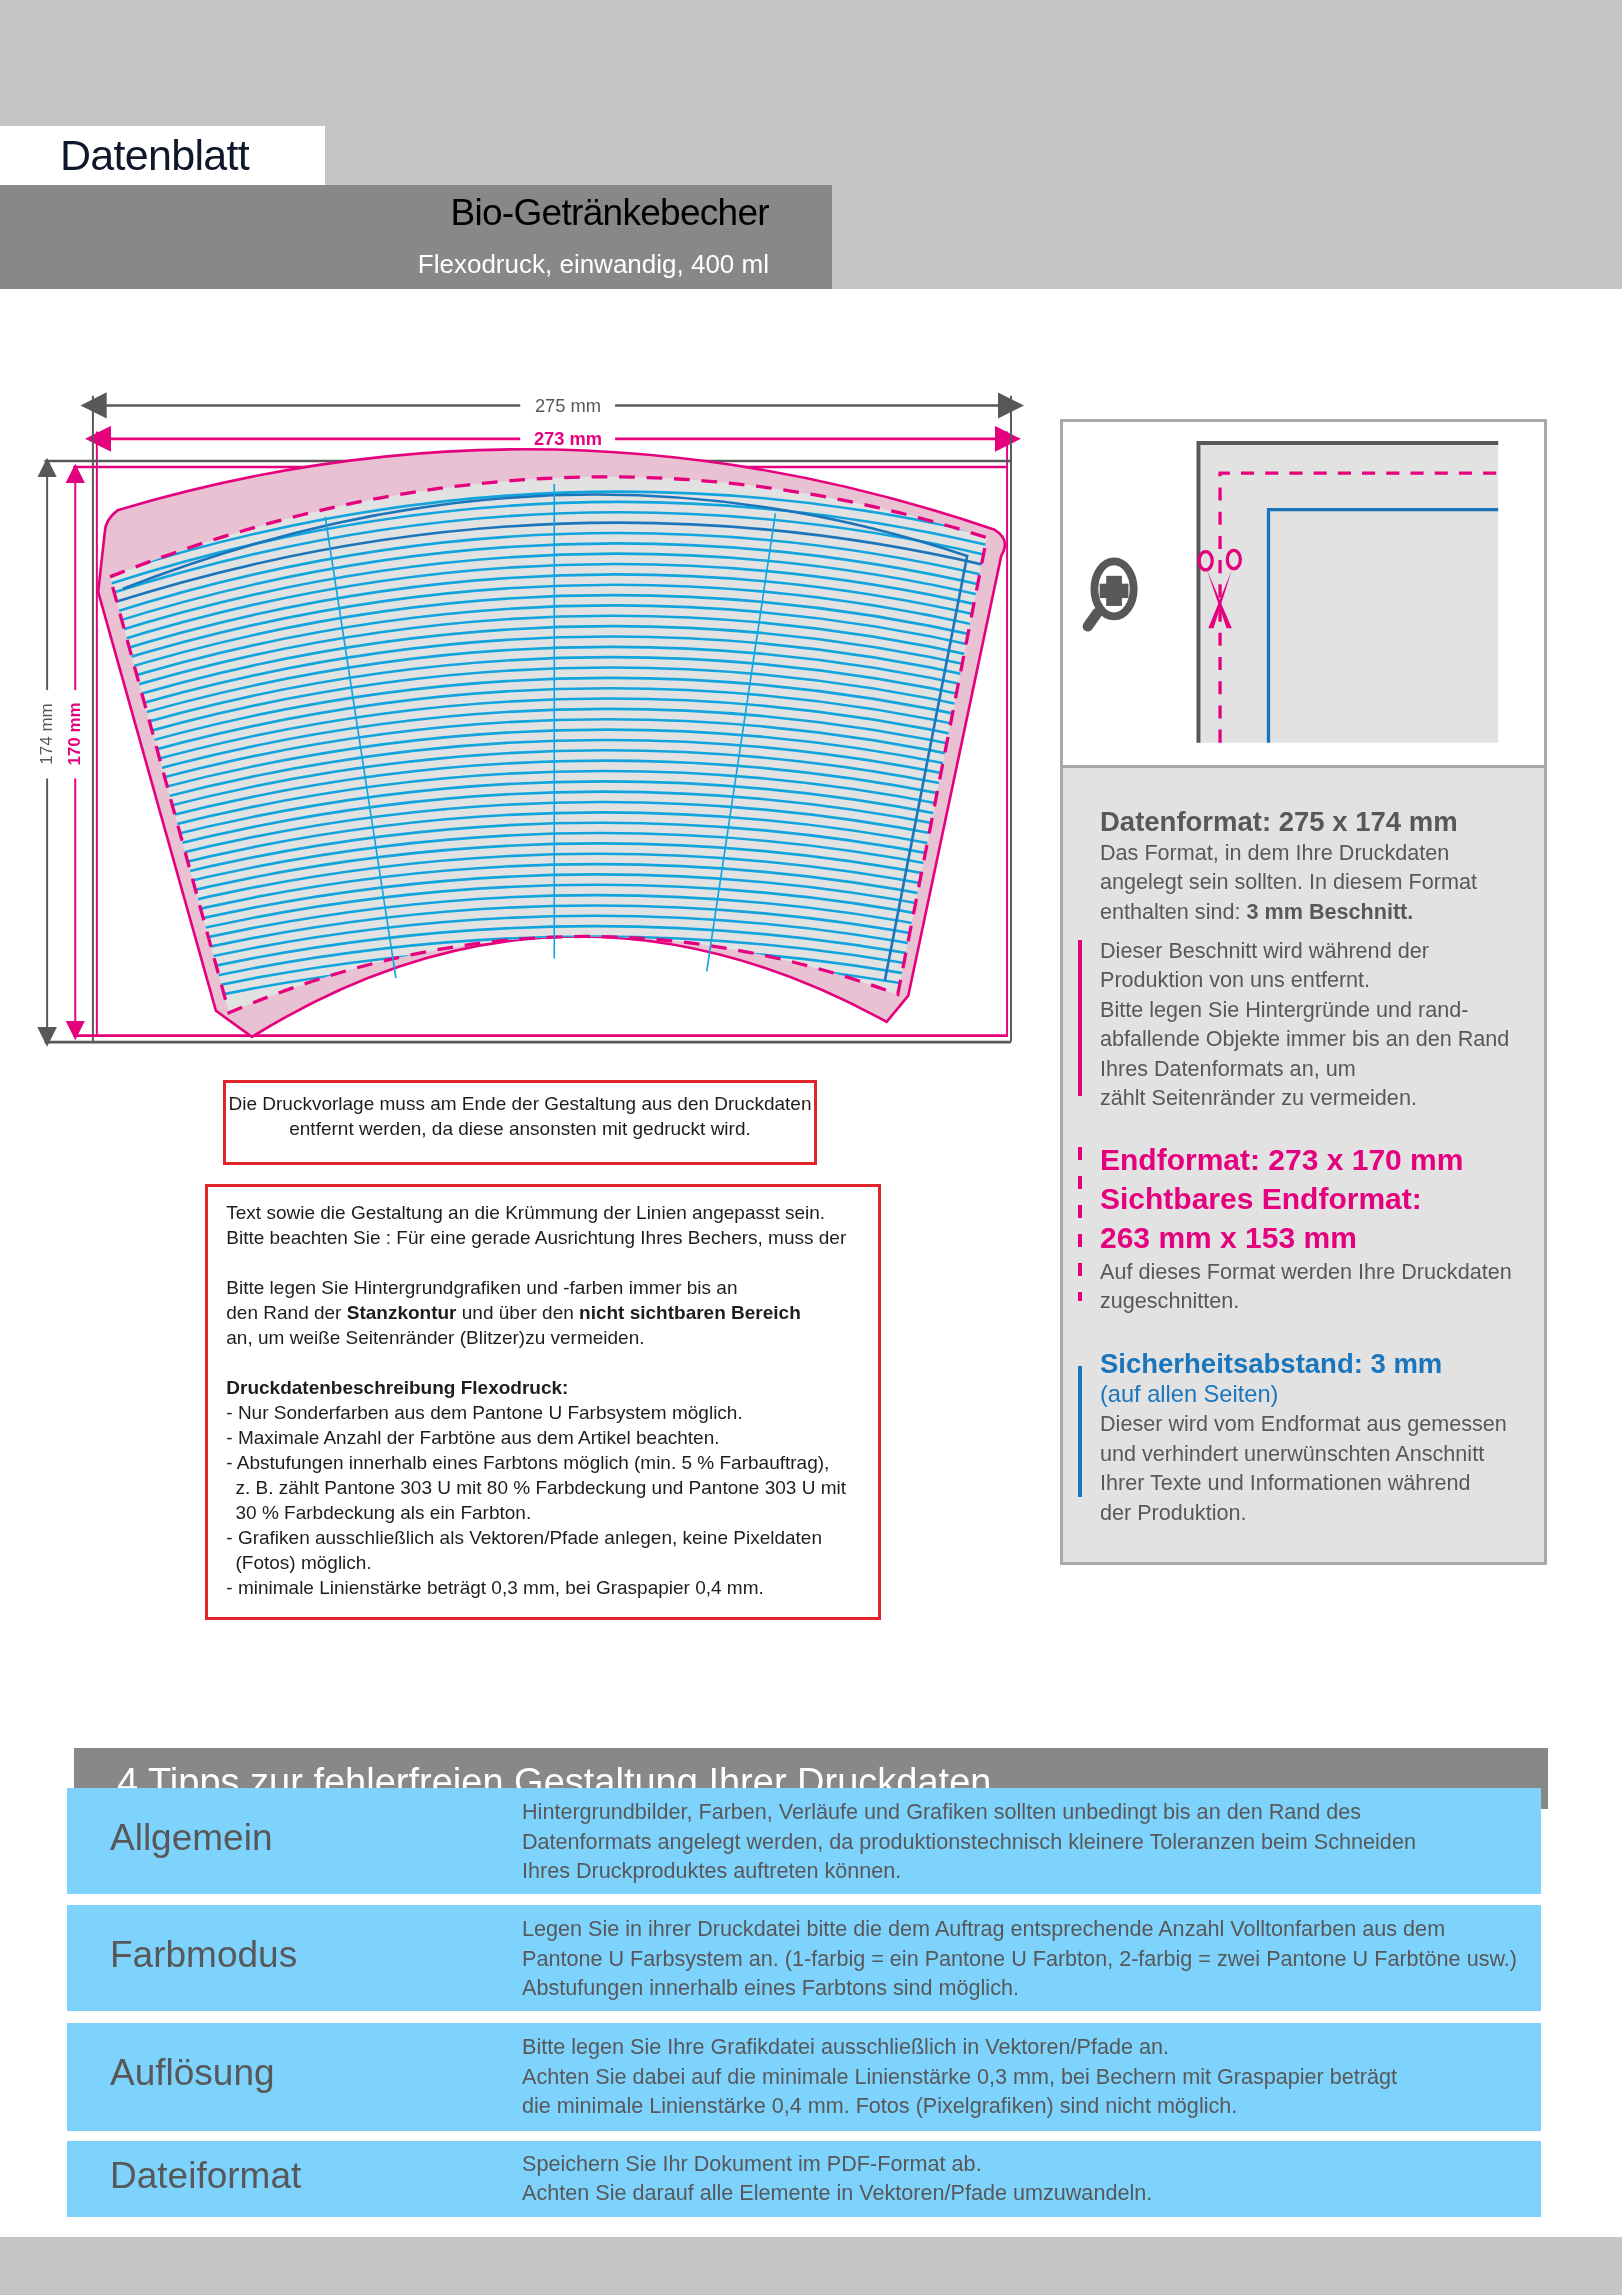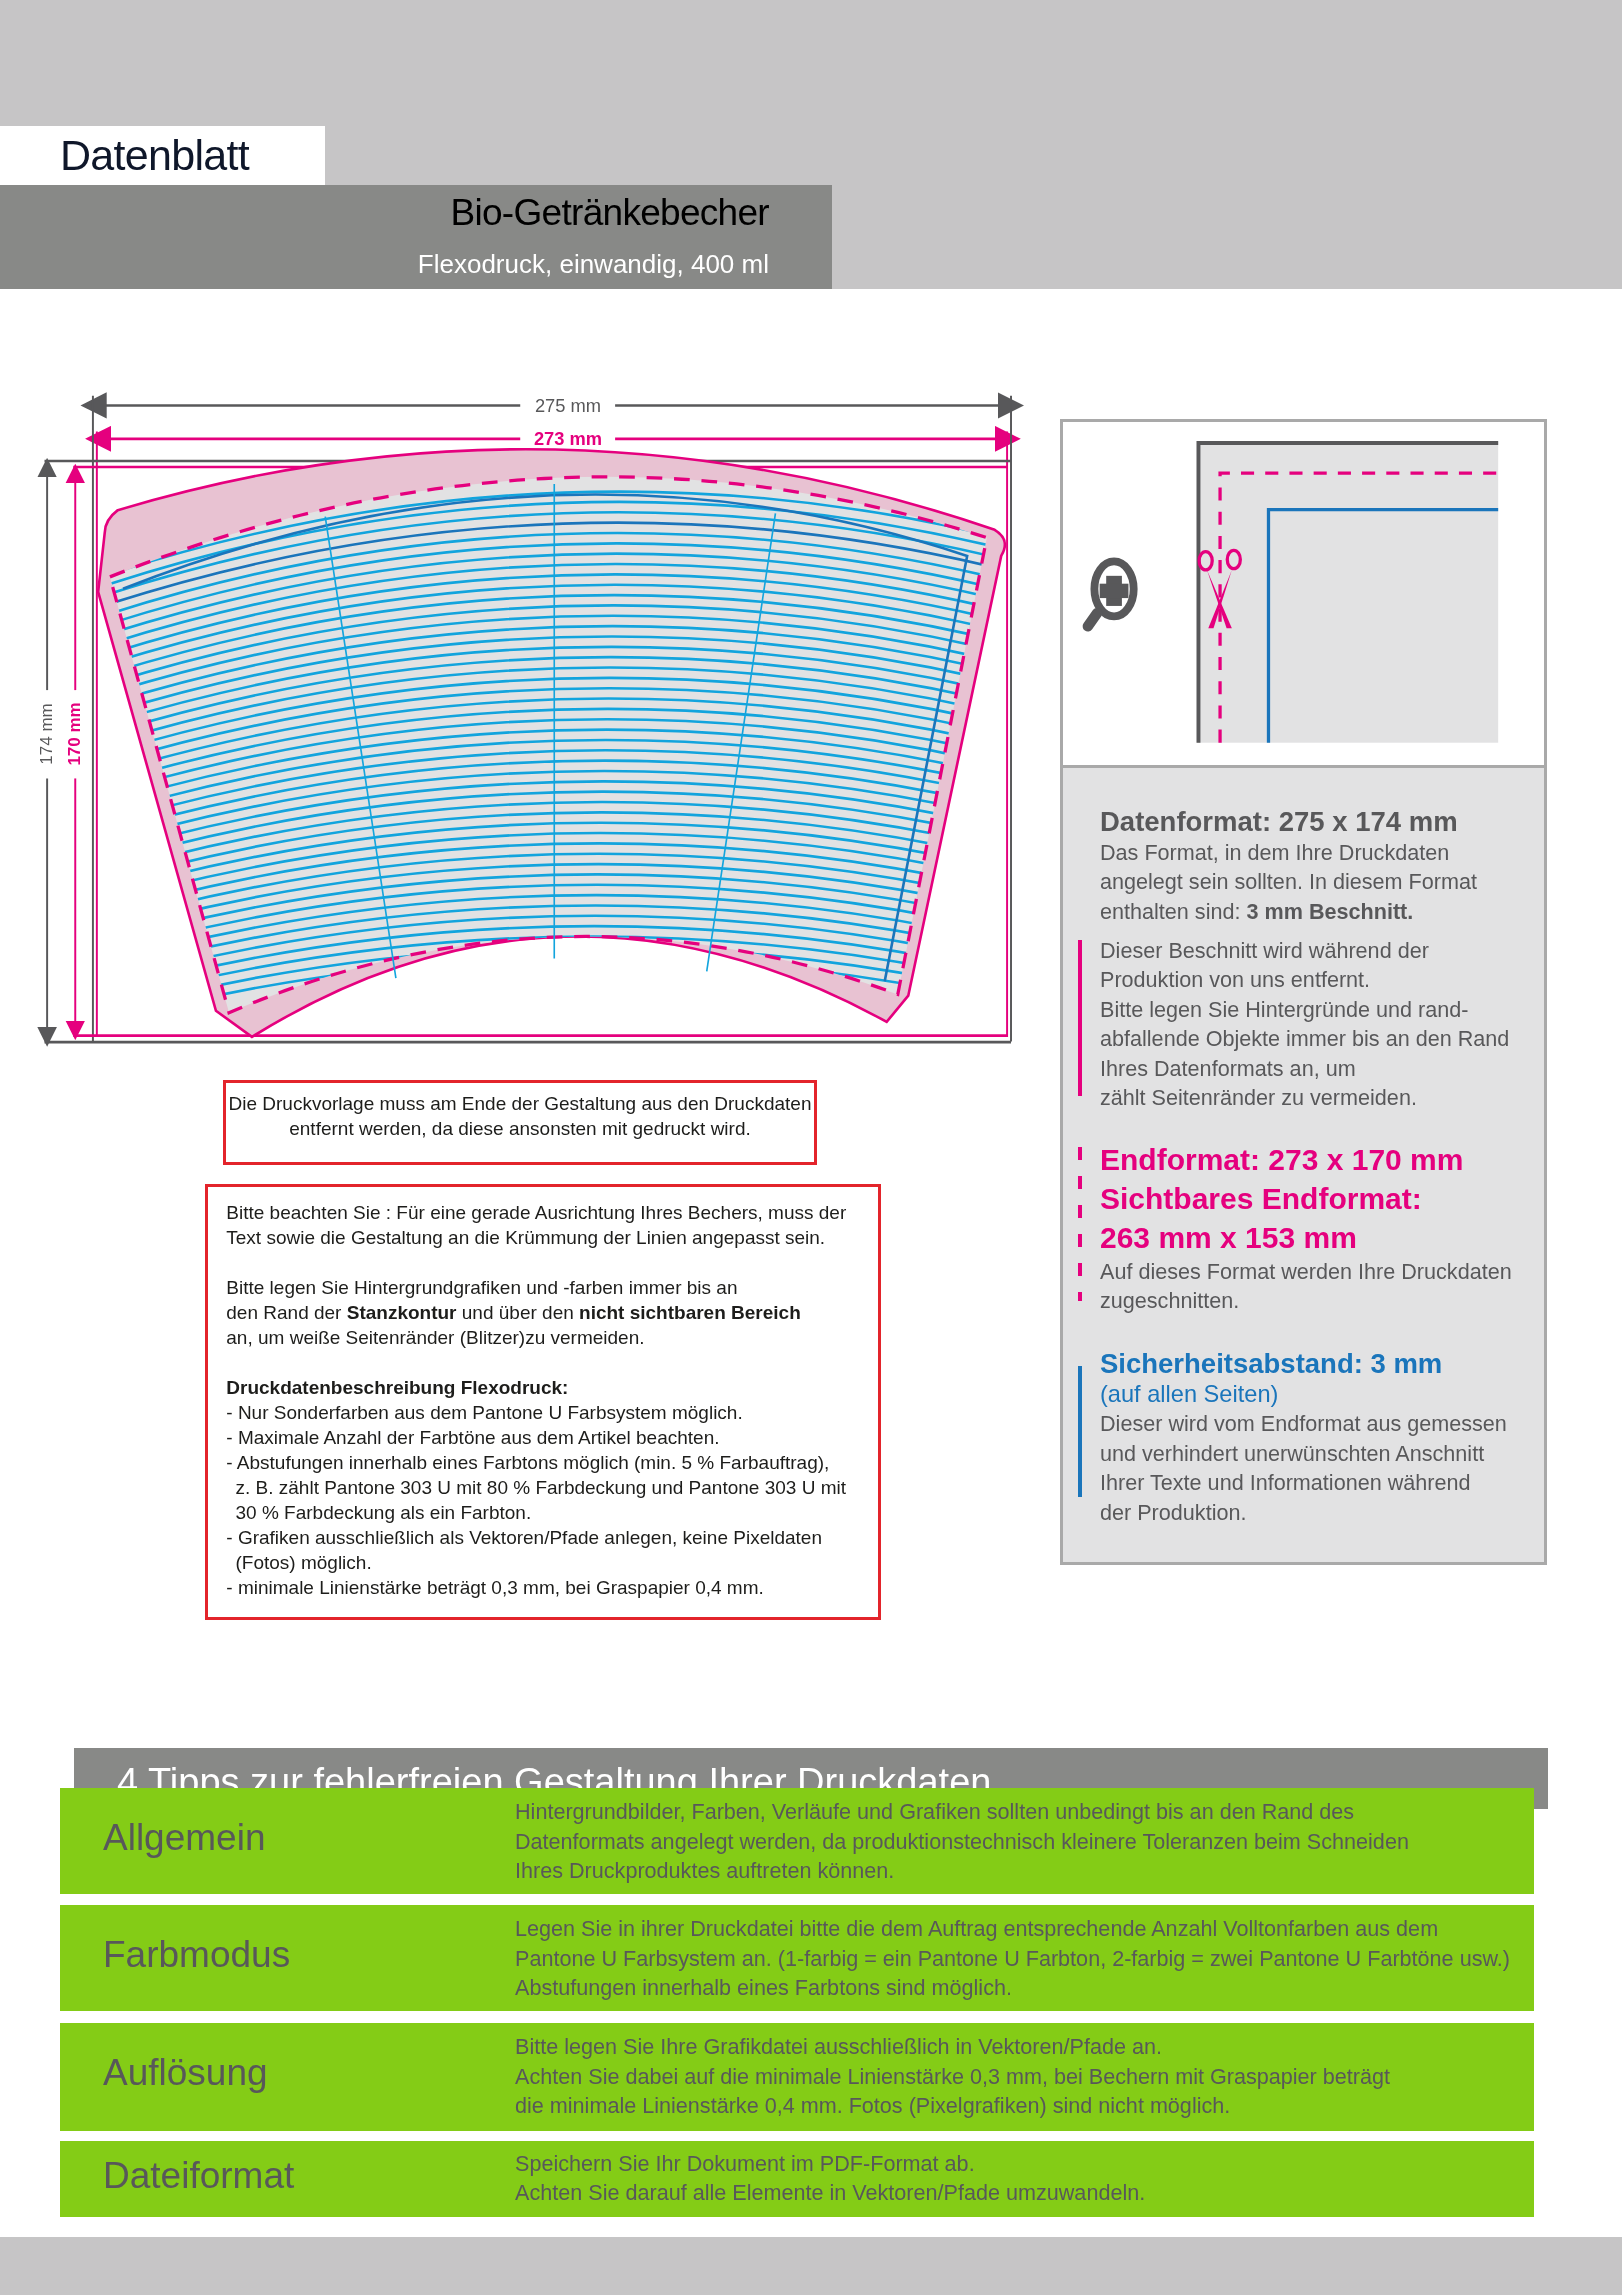--- a/index.html
+++ b/index.html
@@ -20,21 +20,21 @@
   .infobox{position:absolute;left:1060px;top:419px;width:487px;height:1146px;border:3.3px solid #a9a9a9;box-sizing:border-box;background:#e2e2e3;}
   .infobox .thumb{position:absolute;left:0;top:0;width:481px;height:343px;background:#fff;border-bottom:3.3px solid #a9a9a9;}
   .infobox .txt{position:absolute;left:37px;font-size:21.6px;line-height:29.4px;color:#58585a;}
   .h-dark{font-weight:bold;font-size:27.5px;color:#58585a;line-height:33px;margin-top:24px;}
   .h-pink{font-weight:bold;font-size:30px;color:#e5007e;line-height:39px;}
   .h-blue{font-weight:bold;font-size:27.5px;color:#1a75bb;line-height:33px;}
   .sub-blue{color:#1a75bb;font-size:23.6px;line-height:29.4px;}
   .bar{position:absolute;width:3.9px;}
   .tips-head{position:absolute;left:74px;top:1748px;width:1474px;height:61px;background:#888987;}
   .tips-head span{position:absolute;left:43px;top:13px;font-size:38px;color:#fff;white-space:nowrap;}
-  .tip{position:absolute;left:60px;width:1474px;background:#84cc16;}
+  .tip{position:absolute;left:67px;width:1474px;background:#7dd3fc;}
   .tip .lbl{position:absolute;left:43px;font-size:37px;color:#58585a;}
   .tip .desc{position:absolute;left:455px;font-size:21.6px;line-height:29.4px;color:#58585a;white-space:nowrap;}
   .bottomband{position:absolute;left:0;top:2237px;width:1623px;height:59px;background:#c6c5c6;}
 </style>
 </head>
 <body>
 
 <div class="topband"></div>
 <div class="tab-white">
     <span>Datenblatt</span>
@@ -143,22 +143,22 @@
   <line x1="847" y1="740" x2="847" y2="1465" stroke="#12a4dd" stroke-width="2.5"></line>
   <line x1="1185" y1="785" x2="1080" y2="1485" stroke="#12a4dd" stroke-width="2.5"></line>
 </svg>
 
 <div class="note1">
   <div>Die Druckvorlage muss am Ende der Gestaltung aus den Druckdaten</div>
   <div>entfernt werden, da diese ansonsten mit gedruckt wird.</div>
 </div>
 
 <div class="note2">
+  <p>Text sowie die Gestaltung an die Krümmung der Linien angepasst sein.</p>
   <p>Bitte beachten Sie : Für eine gerade Ausrichtung Ihres Bechers, muss der</p>
-  <p>Text sowie die Gestaltung an die Krümmung der Linien angepasst sein.</p>
   <div class="gap"></div>
   <p>Bitte legen Sie Hintergrundgrafiken und -farben immer bis an</p>
   <p><span>den Rand der </span><b>Stanzkontur</b><span> und über den </span><b>nicht sichtbaren Bereich</b></p>
   <p>an, um weiße Seitenränder (Blitzer)zu vermeiden.</p>
   <div class="gap"></div>
   <p><b>Druckdatenbeschreibung Flexodruck:</b></p>
   <p>- Nur Sonderfarben aus dem Pantone U Farbsystem möglich.</p>
   <p>- Maximale Anzahl der Farbtöne aus dem Artikel beachten.</p>
   <p>- Abstufungen innerhalb eines Farbtons möglich (min. 5 % Farbauftrag),</p>
   <p class="indent">z. B. zählt Pantone 303 U mit 80 % Farbdeckung und Pantone 303 U mit</p>

